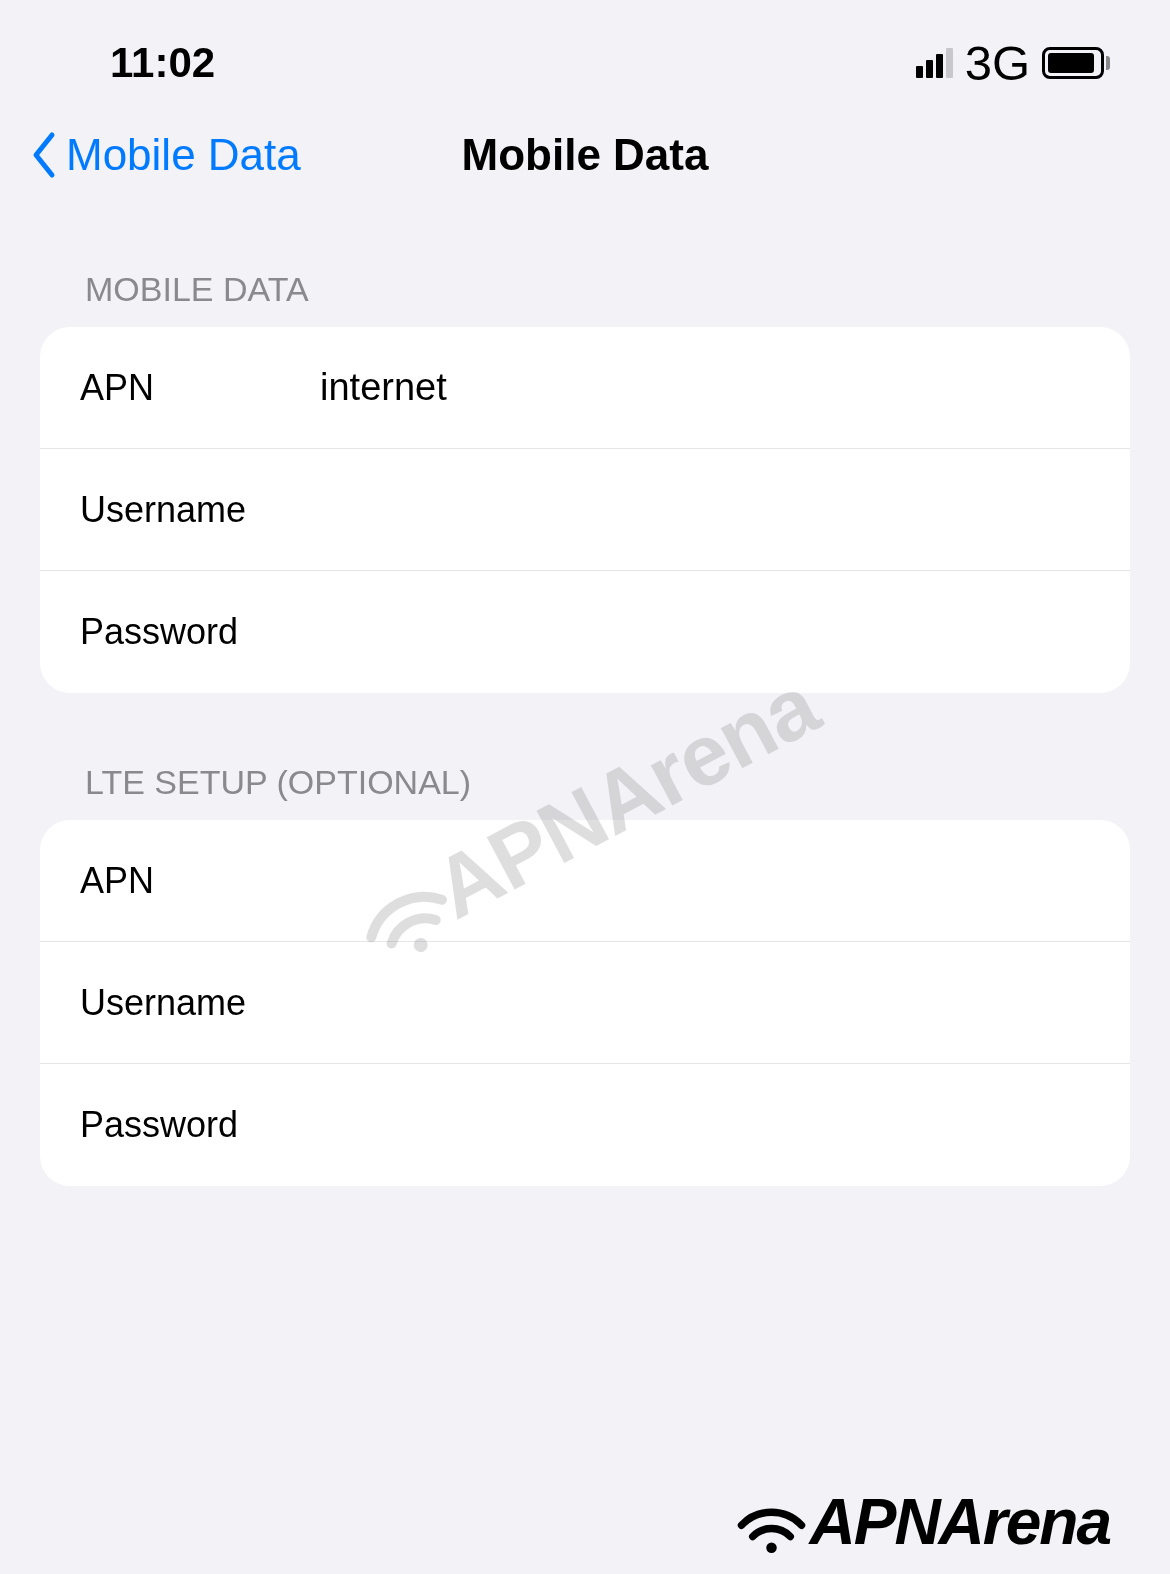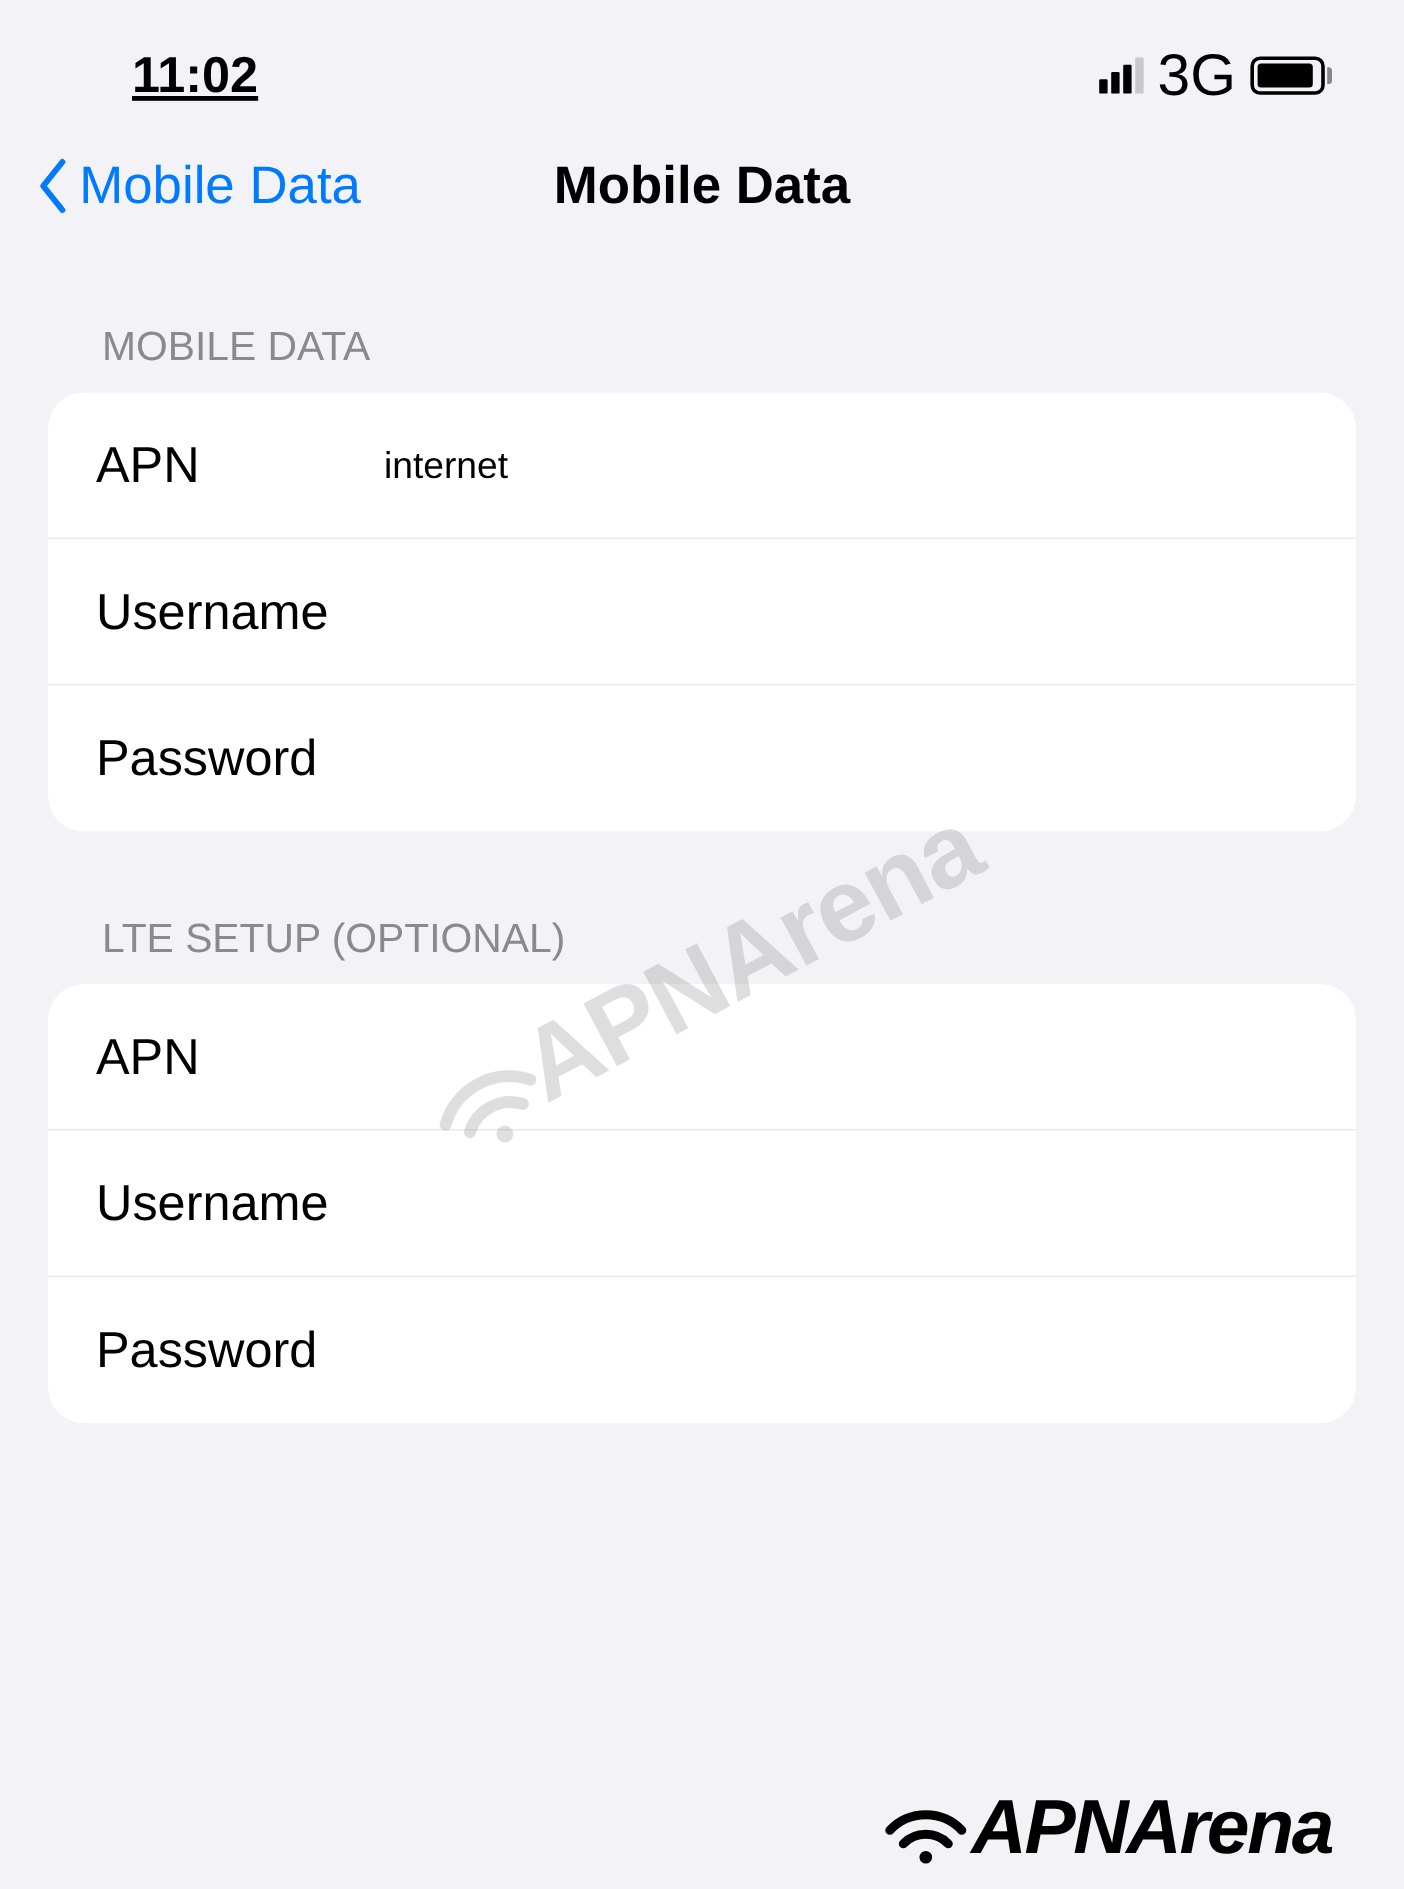--- a/index.html
+++ b/index.html
@@ -22,21 +22,20 @@
       justify-content: space-between;
       align-items: center;
       padding: 35px 60px 10px 110px;
       height: 100px;
     }
     
     .status-time {
       font-size: 42px;
       font-weight: 600;
       color: #000;
-      text-decoration: underline;
     }
     
     .status-right {
       display: flex;
       align-items: center;
       gap: 12px;
     }
     
     .signal-bars {
       display: flex;
@@ -152,29 +151,29 @@
       padding: 32px 40px;
       min-height: 122px;
       border-bottom: 1px solid #e5e5ea;
     }
     
     .row:last-child {
       border-bottom: none;
     }
     
     .row-label {
-      font-size: 42px;
+      font-size: 36px;
       font-weight: 400;
       color: #000;
       width: 240px;
       flex-shrink: 0;
     }
     
     .row-input {
-      font-size: 31px;
+      font-size: 38px;
       font-weight: 400;
       color: #000;
       border: none;
       outline: none;
       background: transparent;
       flex: 1;
     }
     
     .row-input::placeholder {
       color: #c7c7cc;

